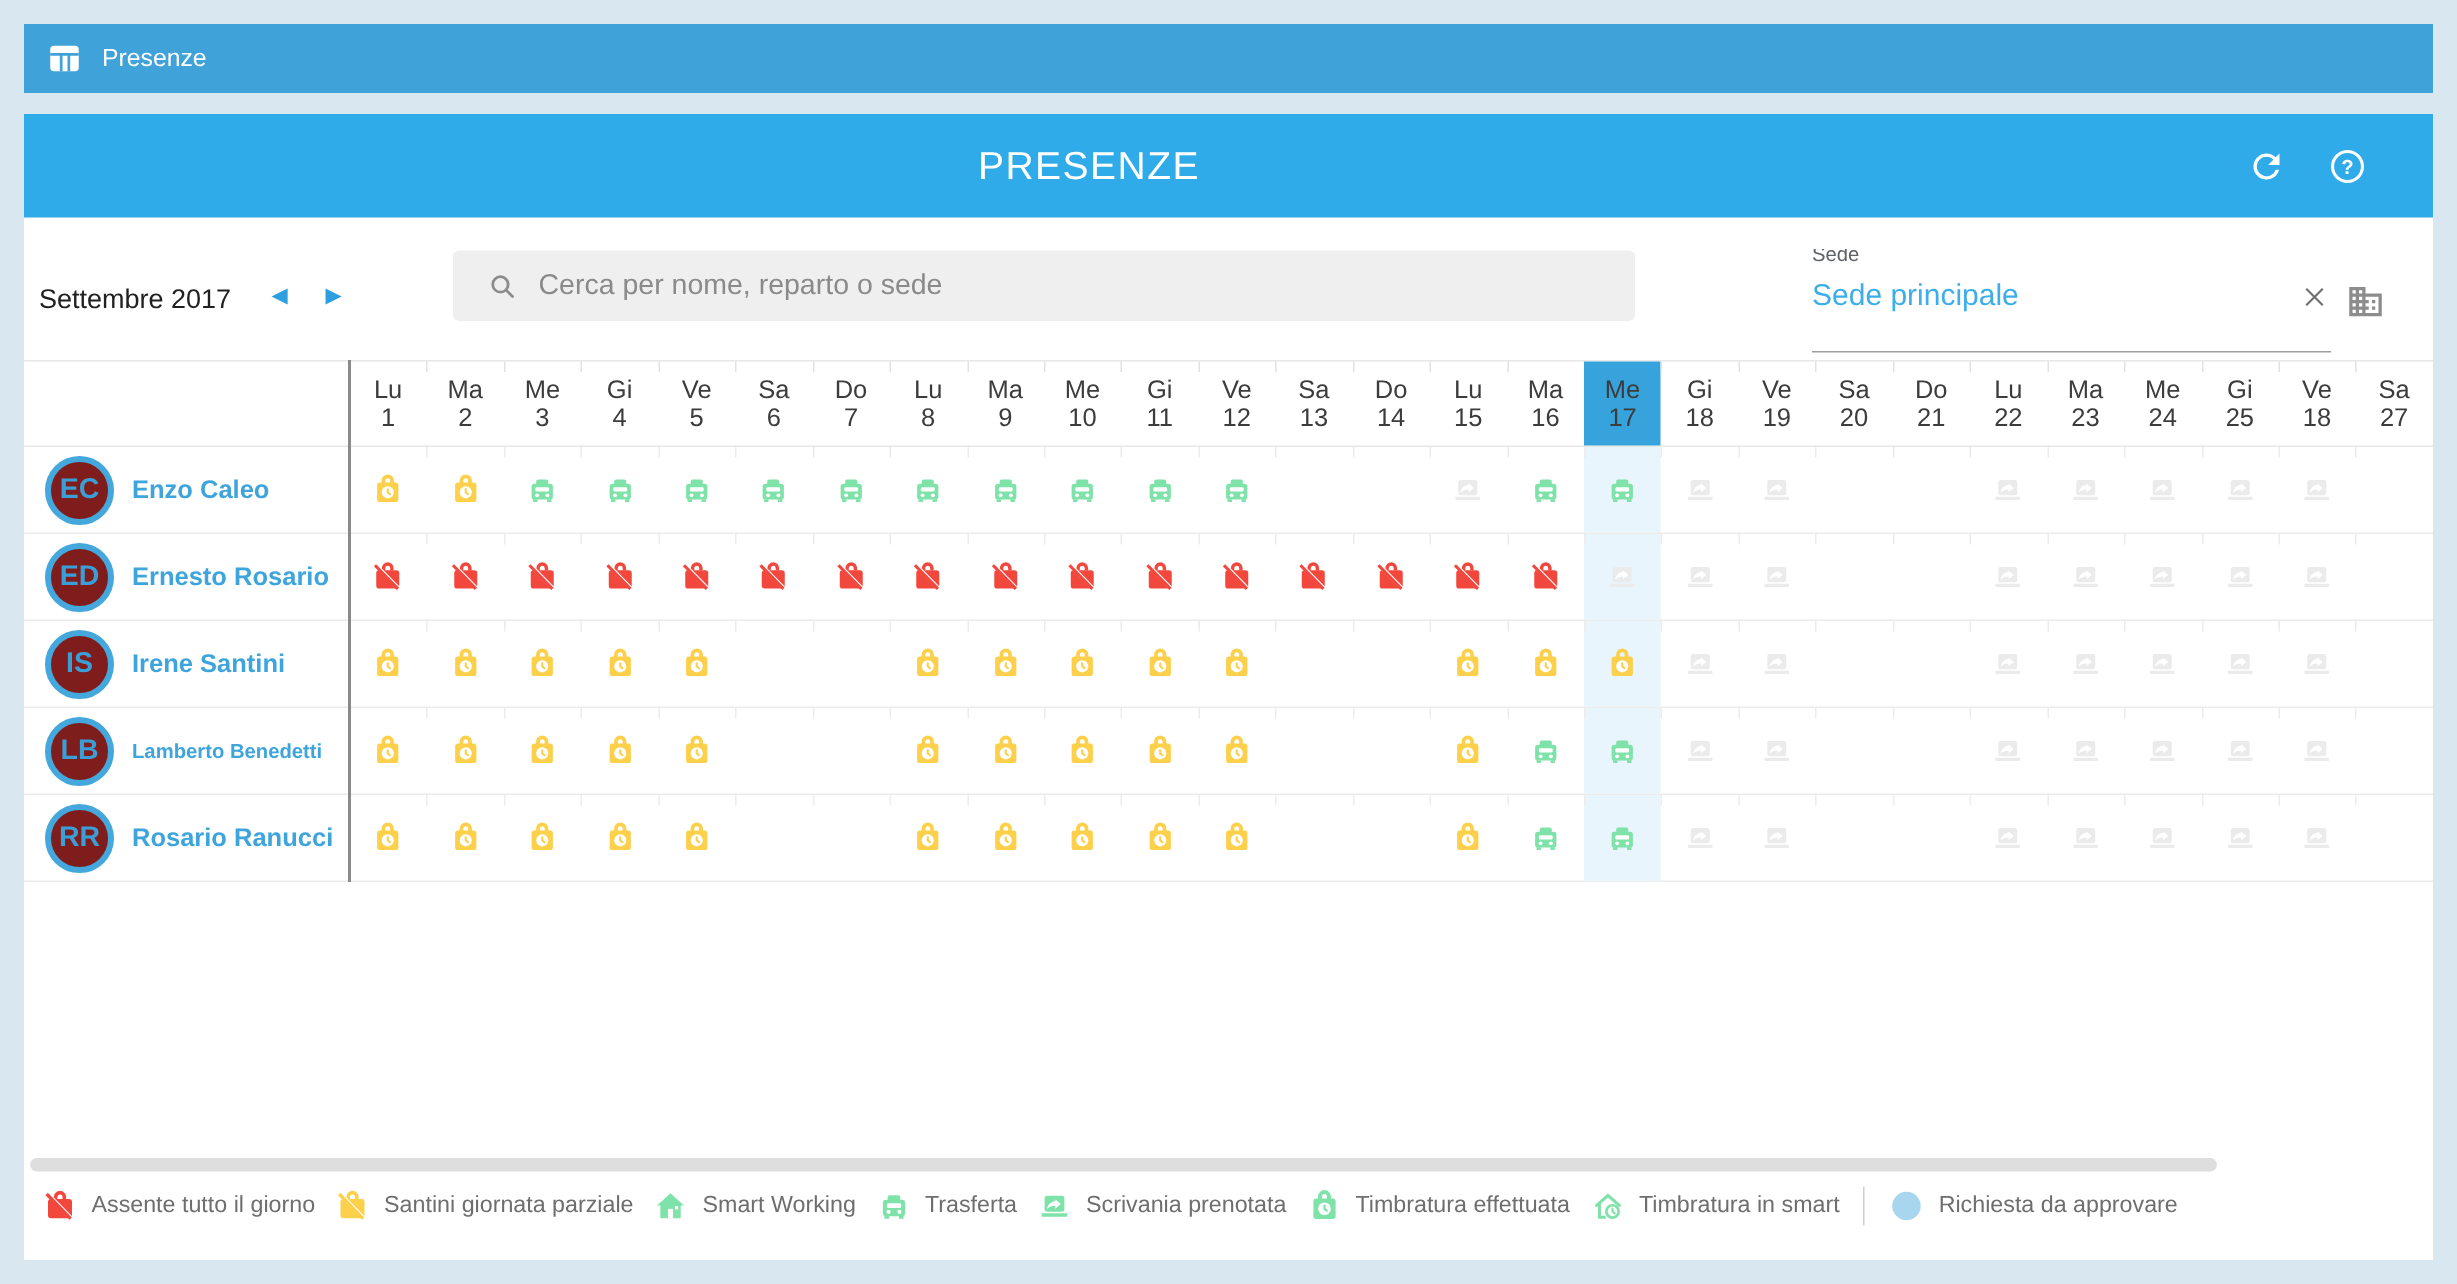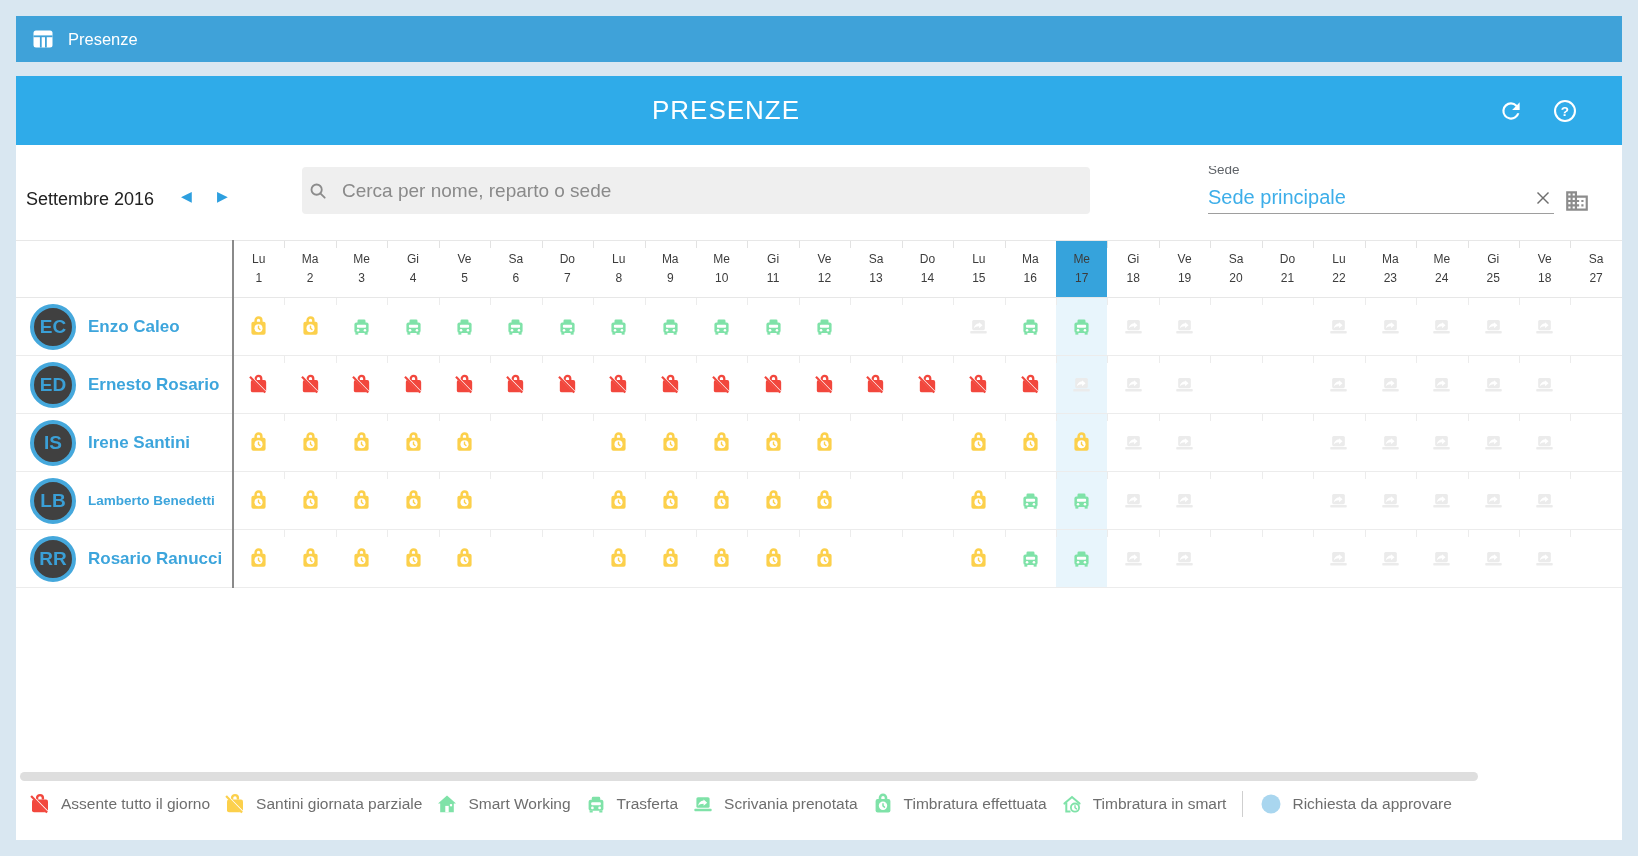--- a/index.html
+++ b/index.html
@@ -21,46 +21,46 @@
   .mainheader-title{flex:1;text-align:center;color:#fff;font-size:26px;font-weight:500;letter-spacing:1px;padding-right:186px;}
   .header-icons{position:absolute;right:44px;top:0;height:100%;display:flex;align-items:center;gap:28px;}
   .hicon{width:26px;height:26px;cursor:pointer;display:block;}
   
   .month-label{position:absolute;left:10px;top:113px;font-size:18px;color:#212121;}
   .nav-arrow{position:absolute;top:110px;font-size:14px;color:#2d9fdf;cursor:pointer;line-height:20px;}
   .nav-prev{left:165px;}
   .nav-next{left:201px;}
   .search{
     position:absolute;left:286px;top:91px;width:788px;height:47px;background:#efefef;
-    border-radius:4px;display:flex;align-items:center;gap:11px;padding:0 5px;box-sizing:border-box;
+    border-radius:4px;display:flex;align-items:center;gap:11px;padding:0 22px;box-sizing:border-box;
   }
   .search input{flex:1;border:none;background:transparent;outline:none;font-size:19px;color:#424242;font-family:inherit;}
   .search input::placeholder{color:#8a8a8a;}
   .sede{position:absolute;left:1192px;top:90px;width:380px;}
   .sede-label-clip{height:12px;overflow:hidden;}
   .sede-label{display:block;font-size:13.5px;line-height:18px;margin-top:-5px;color:#5f6368;}
-  .sede-row{margin-top:8px;display:flex;align-items:center;border-bottom:1px solid #9e9e9e;width:346px;padding-bottom:4px;justify-content:center;}
+  .sede-row{margin-top:8px;display:flex;align-items:center;border-bottom:1px solid #9e9e9e;width:346px;padding-bottom:25px;justify-content:center;}
   .sede-value{flex:1;font-size:20px;color:#3daee9;cursor:pointer;}
   .sede-clear{width:22px;height:22px;cursor:pointer;}
   .sede-building{position:absolute;left:356px;top:22px;width:26px;height:26px;cursor:pointer;}
   
   .grid{position:absolute;left:0;top:164px;width:1606px;}
   :root{--colw:51.44px;}
   .grid-header{display:flex;height:58px;border-top:1px solid #e7e7e7;border-bottom:1px solid #e7e7e7;box-sizing:border-box;}
   .name-col-head{width:217px;flex:none;}
   .day-cell{
     width:var(--colw);flex:none;display:flex;flex-direction:column;align-items:center;justify-content:center;
-    font-size:12px;color:#3c3c3c;line-height:19px;cursor:pointer;
+    font-size:17px;color:#3c3c3c;line-height:19px;cursor:pointer;
     background-image:linear-gradient(#e2e2e2,#e2e2e2);background-size:1px 7px;background-repeat:no-repeat;background-position:left top;
   }
   .day-cell.hl{background:#36a3dc;}
   .grid-row{display:flex;height:58px;border-bottom:1px solid #ececec;box-sizing:border-box;}
   .name-cell{width:217px;flex:none;display:flex;align-items:center;gap:12px;padding-left:14px;box-sizing:border-box;}
   .avatar{
-    width:38px;height:38px;border:4px solid #45a8dc;border-radius:50%;background:#404040;
+    width:38px;height:38px;border:4px solid #45a8dc;border-radius:50%;background:#7f1d1d;
     color:#3a9fd6;display:flex;align-items:center;justify-content:center;font-weight:bold;font-size:19px;flex:none;
   }
   .emp-name{color:#3da5dc;font-weight:bold;font-size:17px;cursor:pointer;}
   .emp-name.small{font-size:13.5px;}
   .cell{
     width:var(--colw);flex:none;display:flex;align-items:center;justify-content:center;cursor:pointer;
     background-image:linear-gradient(#ececec,#ececec);background-size:1px 7px;background-repeat:no-repeat;background-position:left top;
   }
   .cell.hl-col{background-color:#e8f5fc;}
   .cicon svg{width:23px;height:23px;display:block;}
@@ -99,21 +99,21 @@
       </span>
       <span class="hicon">
         <svg viewBox="0 0 24 24" width="26" height="26">
           <circle cx="12" cy="12" r="9.2" fill="none" stroke="#ffffff" stroke-width="1.9"></circle>
           <text x="12" y="16.4" text-anchor="middle" font-size="12.5" font-weight="bold" fill="#ffffff" font-family="Liberation Sans, sans-serif">?</text>
         </svg>
       </span>
     </div>
   </div>
 
-  <div class="month-label">Settembre 2016</div>
+  <div class="month-label">Settembre 2017</div>
   <div class="nav-arrow nav-prev">◀</div>
   <div class="nav-arrow nav-next">▶</div>
 
   <div class="search">
     <span style="width:22px;height:22px;display:block;">
       <svg viewBox="0 0 24 24" width="22" height="22">
         <circle cx="10.5" cy="10.5" r="5.6" fill="none" stroke="#8c8c8c" stroke-width="2"></circle>
         <line x1="14.8" y1="14.8" x2="19.3" y2="19.3" stroke="#8c8c8c" stroke-width="2" stroke-linecap="round"></line>
       </svg>
     </span>

